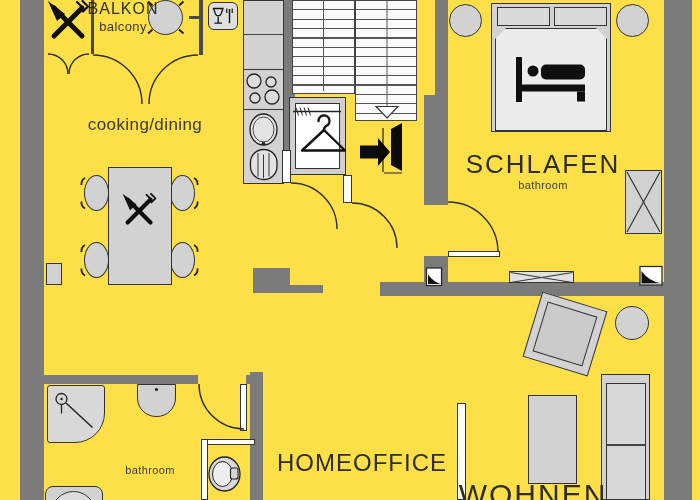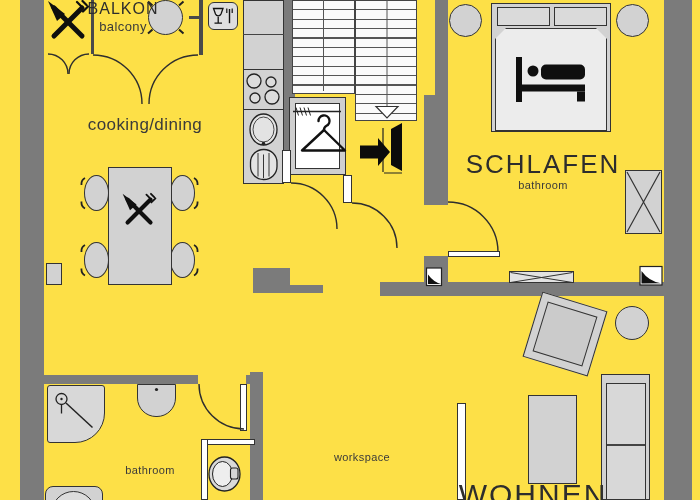--- a/index.html
+++ b/index.html
@@ -211,20 +211,20 @@
     <div>SCHLAFEN</div>
     <div class="sub">bathroom</div>
   </div>
 
 
   <div class="label" style="left:150px;top:463px;font-size:27px;letter-spacing:2px;">
     <div class="sub">bathroom</div>
   </div>
 
   <div class="label" style="left:362px;top:450px;font-size:24px;letter-spacing:1px;">
-    <div class="sub">workspace</div>
+    <div>HOMEOFFICE</div>
   </div>
 
   <div class="label" style="left:533px;top:479px;font-size:30px;letter-spacing:2px;">
     <div>WOHNEN</div>
   </div>
 
 </div>
 
 </body></html>

